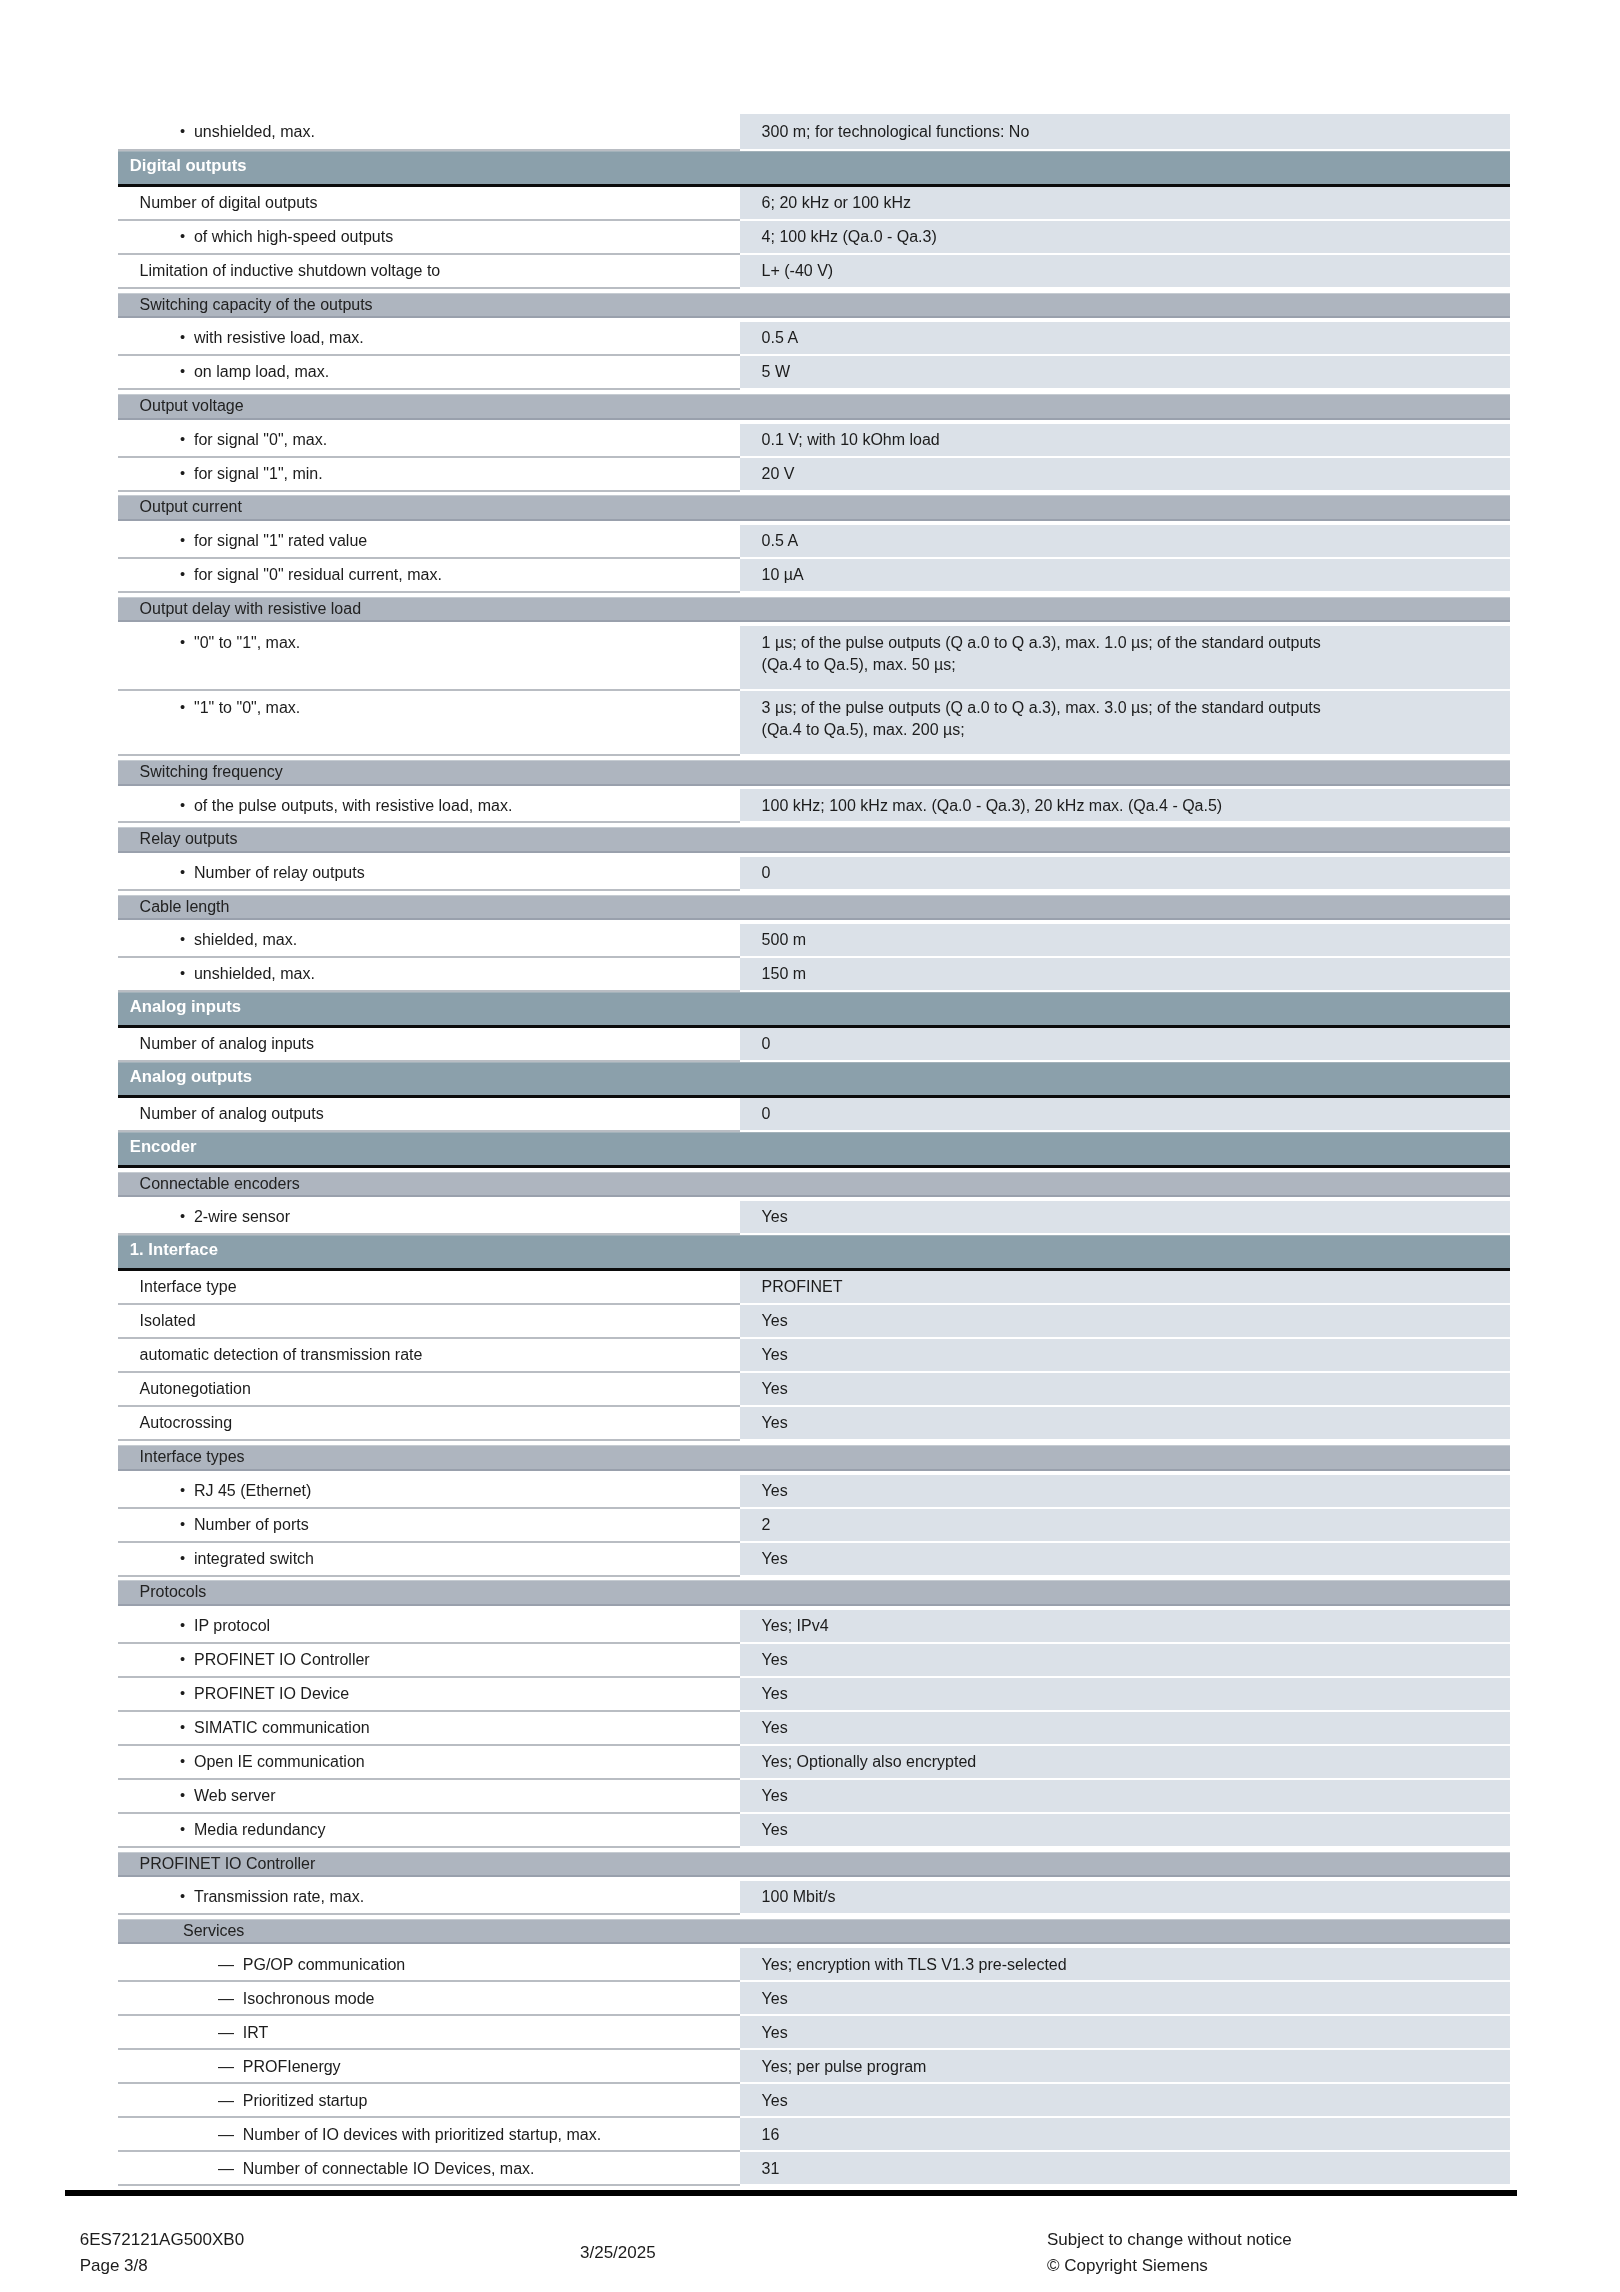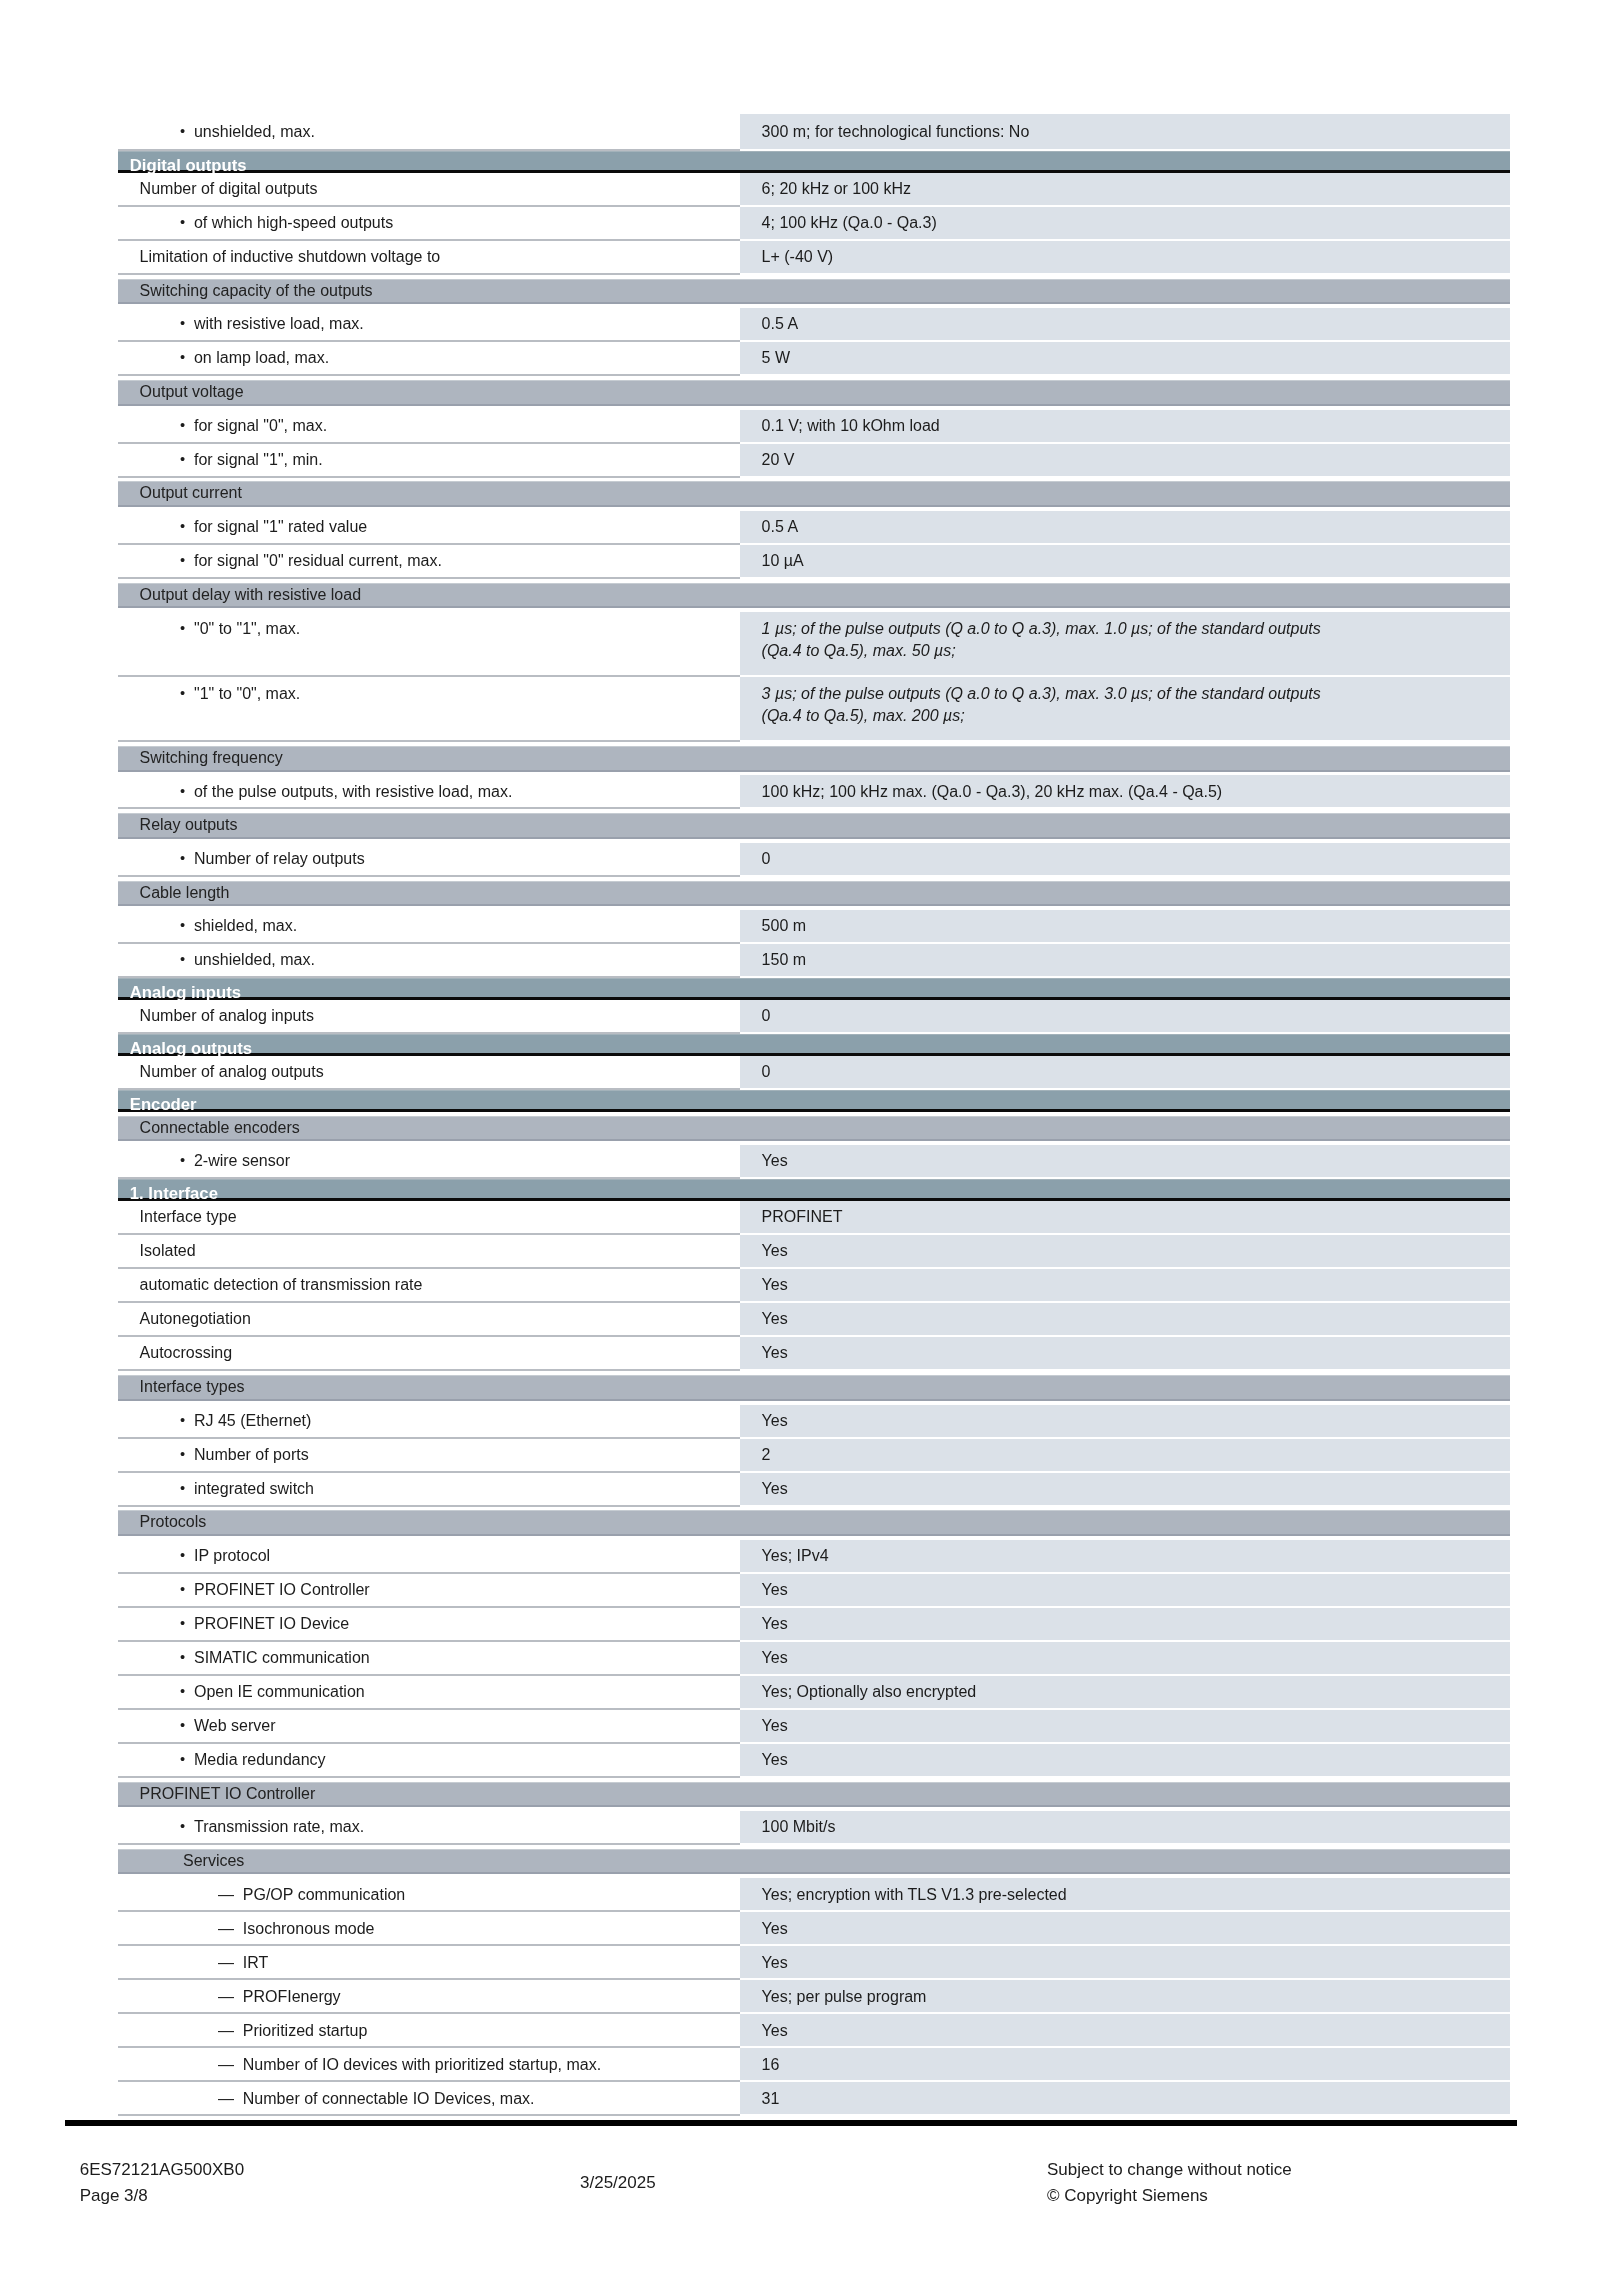--- a/index.html
+++ b/index.html
@@ -10,21 +10,21 @@
   html,body{margin:0;padding:0;}
   body{
     width:1620px;height:2293px;background:#ffffff;overflow:hidden;
     font-family:"Liberation Sans","DejaVu Sans",sans-serif;color:var(--text);
   }
   .page{width:1620px;height:2293px;position:relative;padding-top:114px;}
   .spec-table{margin-left:118px;width:1392px;font-size:16px;line-height:21.6px;}
 
   
   .section-header{
-    height:22px;line-height:28px;background:var(--sec-bg);color:var(--sec-text);
+    height:36px;line-height:28px;background:var(--sec-bg);color:var(--sec-text);
     font-weight:bold;font-size:16.7px;padding-left:11.8px;
     border-bottom:3.9px solid var(--rule);border-top:1px solid #a3b2ba;
   }
   
   .subheader{
     height:25.5px;line-height:22.5px;background:var(--sub-bg);color:#222;
     padding-left:21.6px;margin:3.9px 0;border-bottom:2px solid var(--sub-edge);
     border-top:1px solid #c6ccd2;font-size:16px;
   }
   .subheader.indent{padding-left:65px;}
@@ -42,21 +42,21 @@
   .cell-l.ind-bullet{padding-left:62px;}
   .cell-l.ind-dash{padding-left:100px;}
   .marker{display:inline-block;flex:0 0 auto;}
   .marker.bullet{margin-right:8.8px;font-size:14.7px;}
   .marker.dash{margin-right:8.8px;}
   .cell-v{
     flex:1;background:var(--val-bg);padding-left:21.6px;padding-right:14.7px;
     border-bottom:2.9px solid #ffffff;align-self:stretch;display:flex;align-items:center;
     white-space:pre-line;
   }
-  .row.tall .cell-v{align-items:flex-start;padding-top:5.9px;font-style:italic;}
+  .row.tall .cell-v{align-items:flex-start;padding-top:5.9px;}
 
   
   .footer-rule{margin:3.9px 0 0 65px;width:1452px;height:5.9px;background:#000;}
   .footer{
     display:flex;margin:31px 0 0 65px;width:1452px;font-size:17px;line-height:25.5px;gap:45px;
   }
   .footer-left{flex:0 0 470px;padding-left:14.7px;}
   .footer-center{flex:1;margin-top:12.7px;}
   .footer-right{flex:0 0 470px;}
 </style>

